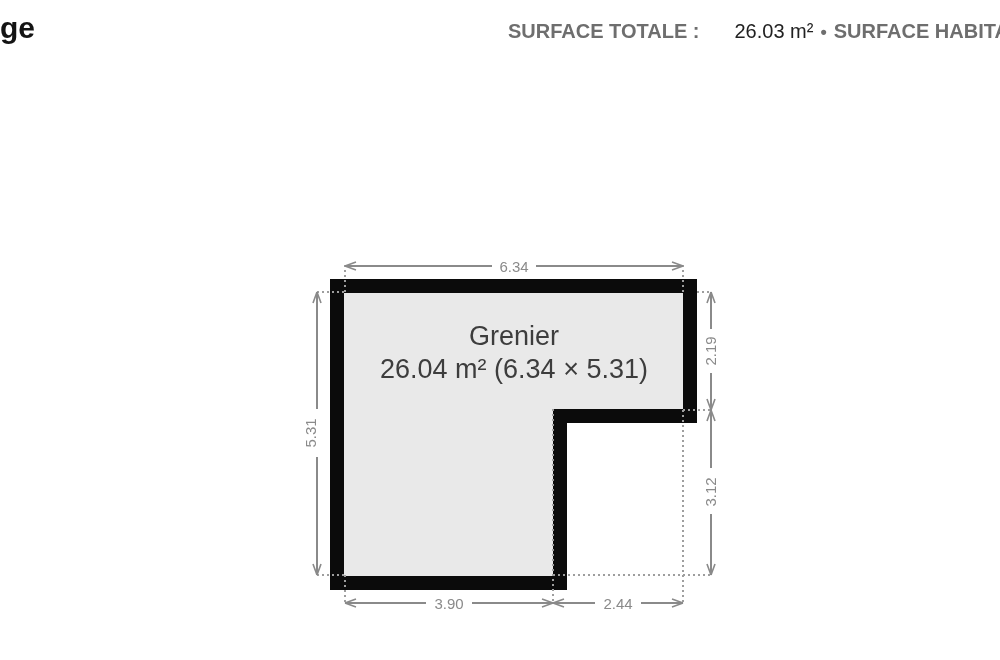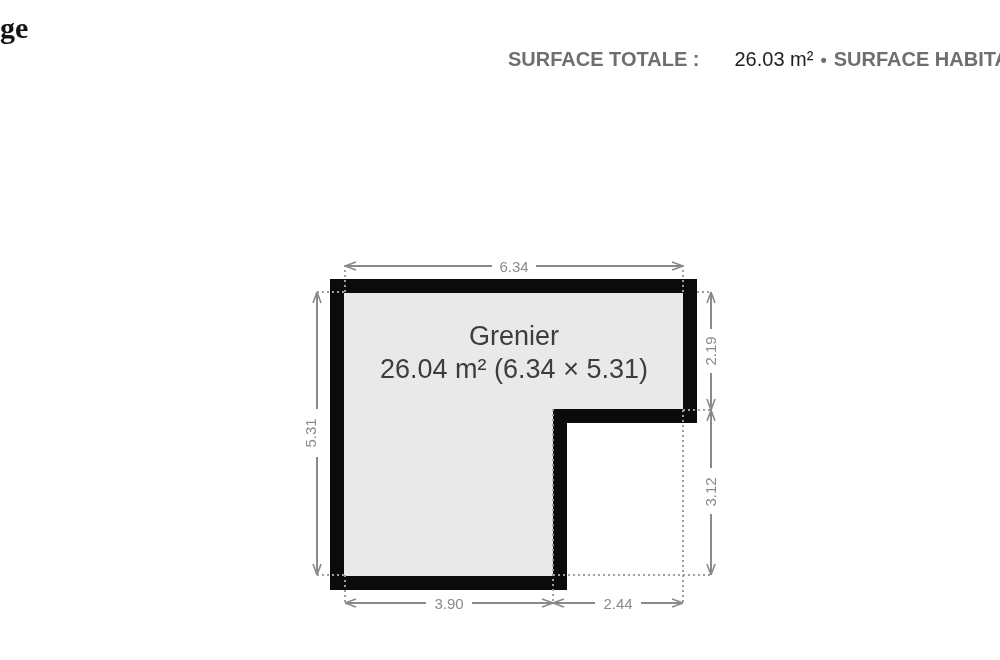--- a/index.html
+++ b/index.html
@@ -14,34 +14,33 @@
   }
   .header-title {
     position: absolute;
     left: 0px;
     top: 13px;
     font-size: 30px;
     font-weight: 700;
     color: #141414;
     line-height: 1;
     white-space: nowrap;
-    font-family: Liberation Serif, serif;
   }
   .header-surfaces {
     position: absolute;
     left: 508px;
     top: 21px;
     font-size: 20px;
     line-height: 1;
     white-space: nowrap;
     display: flex;
     gap: 7px;
     align-items: baseline;
   }
-  .surface-label { color: #6e6e6e; font-weight: 700; margin-top: 28px; }
+  .surface-label { color: #6e6e6e; font-weight: 700; }
   .surface-value { color: #212121; font-weight: 400; margin-left: 28px; }
   .surface-sep   { color: #6e6e6e; font-weight: 700; font-size: 18px; }
   svg.plan {
     position: absolute;
     left: 0;
     top: 0;
   }
   .dim-line   { stroke: #8a8a8a; stroke-width: 2; fill: none; }
   .dim-arrow  { stroke: #8a8a8a; stroke-width: 1.6; fill: none; }
   .ext-line   { stroke: #9e9e9e; stroke-width: 2; fill: none; stroke-dasharray: 2 3; }

